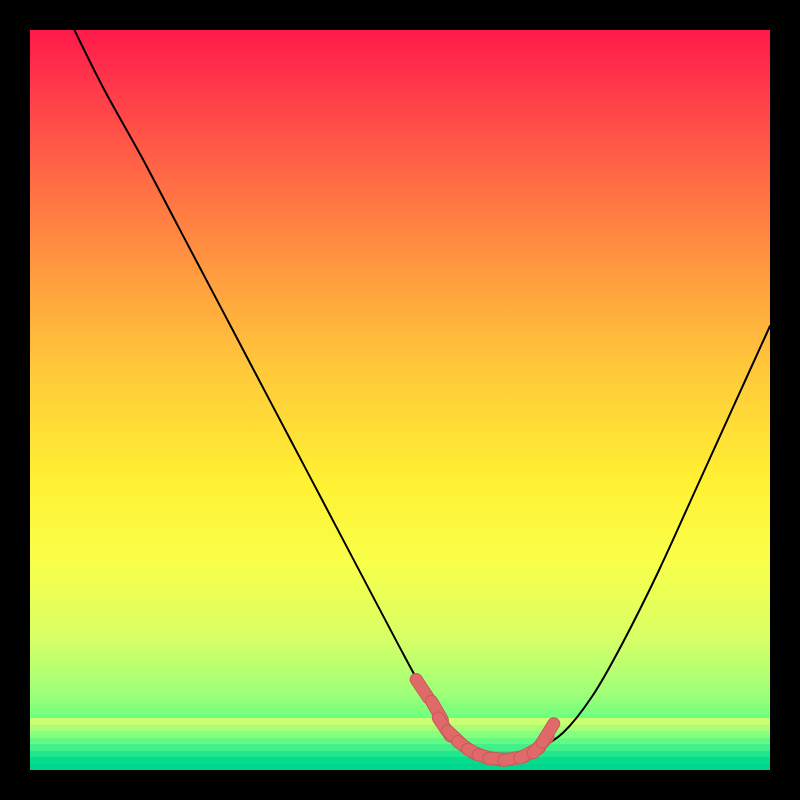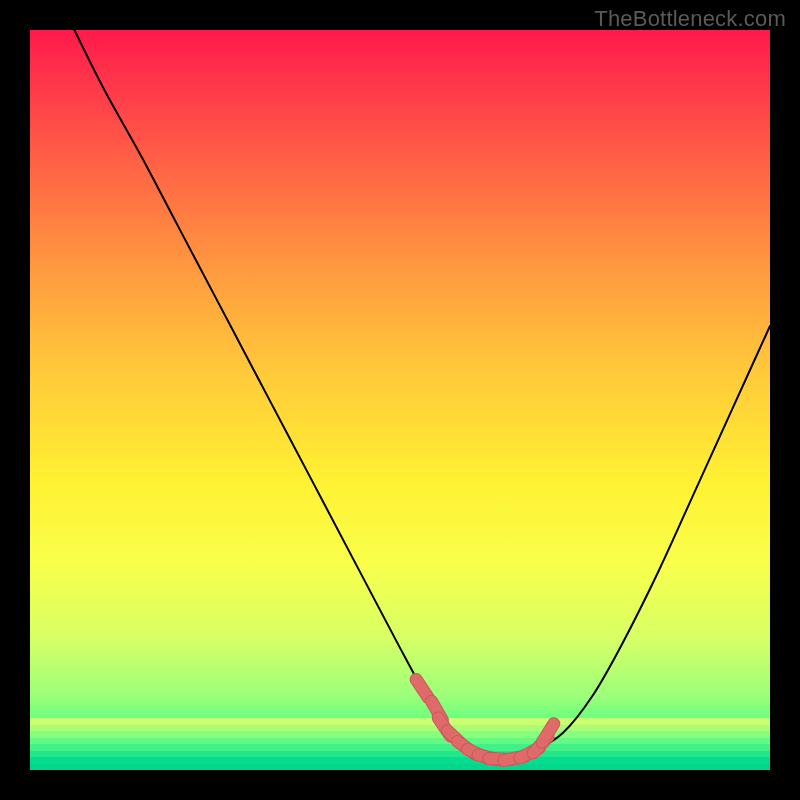--- a/index.html
+++ b/index.html
@@ -114,15 +114,14 @@
           <line x1="489.7178341745004" y1="728.0108281388284" x2="509.2821658254997" y2="717.9491718611716" stroke="#c95a5a" stroke-width="13" stroke-linecap="round"></line>
           <line x1="489.7178341745004" y1="728.0108281388284" x2="509.2821658254997" y2="717.9491718611716" stroke="#e06a6a" stroke-width="11" stroke-linecap="round"></line>
           <line x1="503.1265116535186" y1="722.9113674142" x2="518.0734883464813" y2="706.7686325858001" stroke="#c95a5a" stroke-width="13" stroke-linecap="round"></line>
           <line x1="503.1265116535186" y1="722.9113674142" x2="518.0734883464813" y2="706.7686325858001" stroke="#e06a6a" stroke-width="11" stroke-linecap="round"></line>
           <line x1="512.170011659965" y1="712.327981344056" x2="523.829988340035" y2="693.672018655944" stroke="#c95a5a" stroke-width="13" stroke-linecap="round"></line>
           <line x1="512.170011659965" y1="712.327981344056" x2="523.829988340035" y2="693.672018655944" stroke="#e06a6a" stroke-width="11" stroke-linecap="round"></line>
         </g>
     </svg>
   </div>
 
-  <div class="watermark">TheBottleneck.com</div>
 
 </div>
 
 </body></html>

